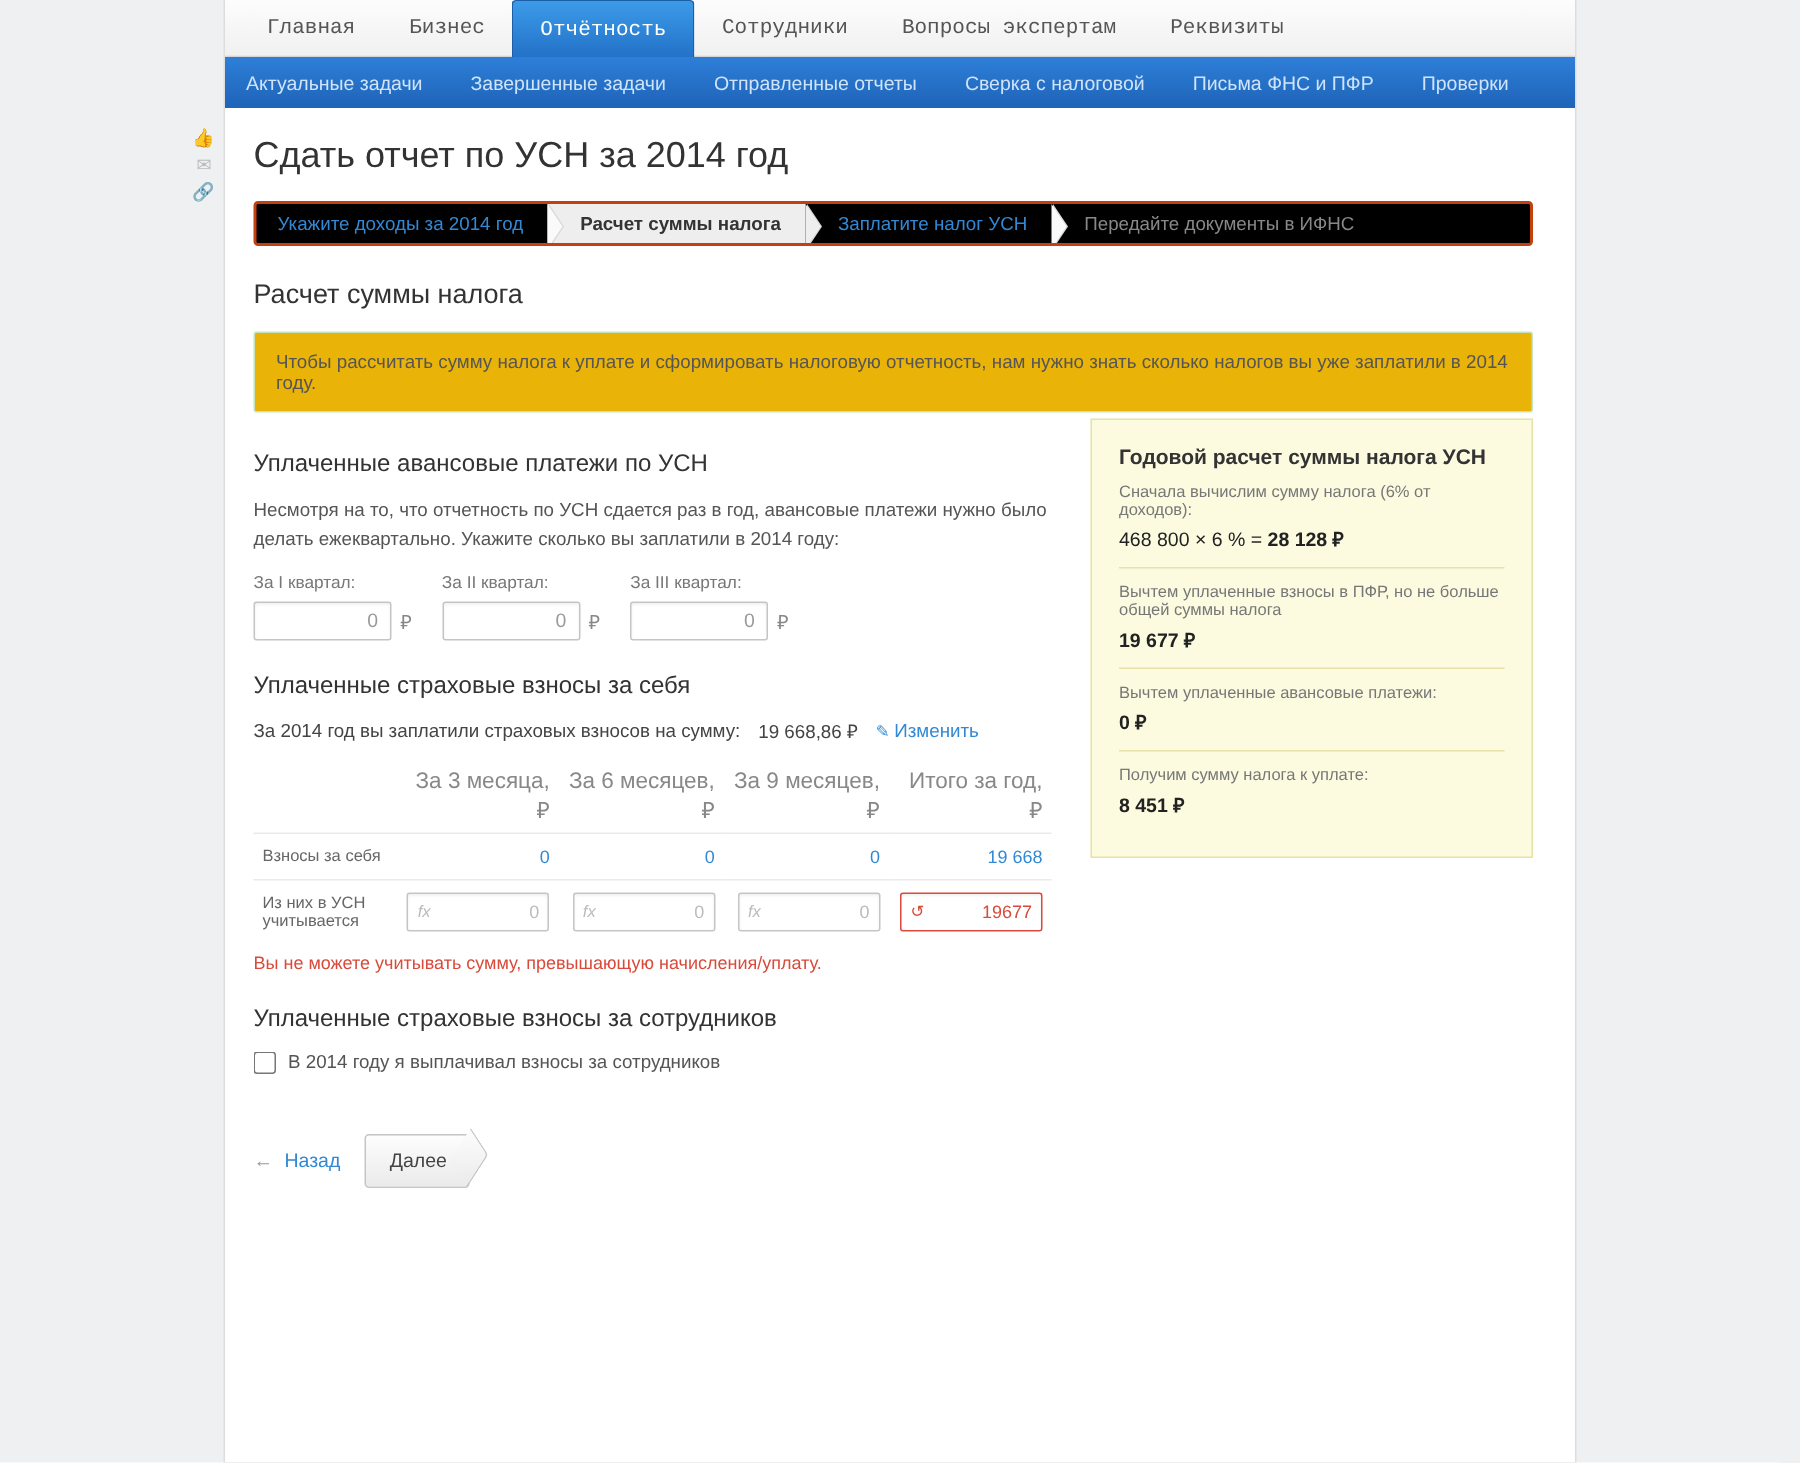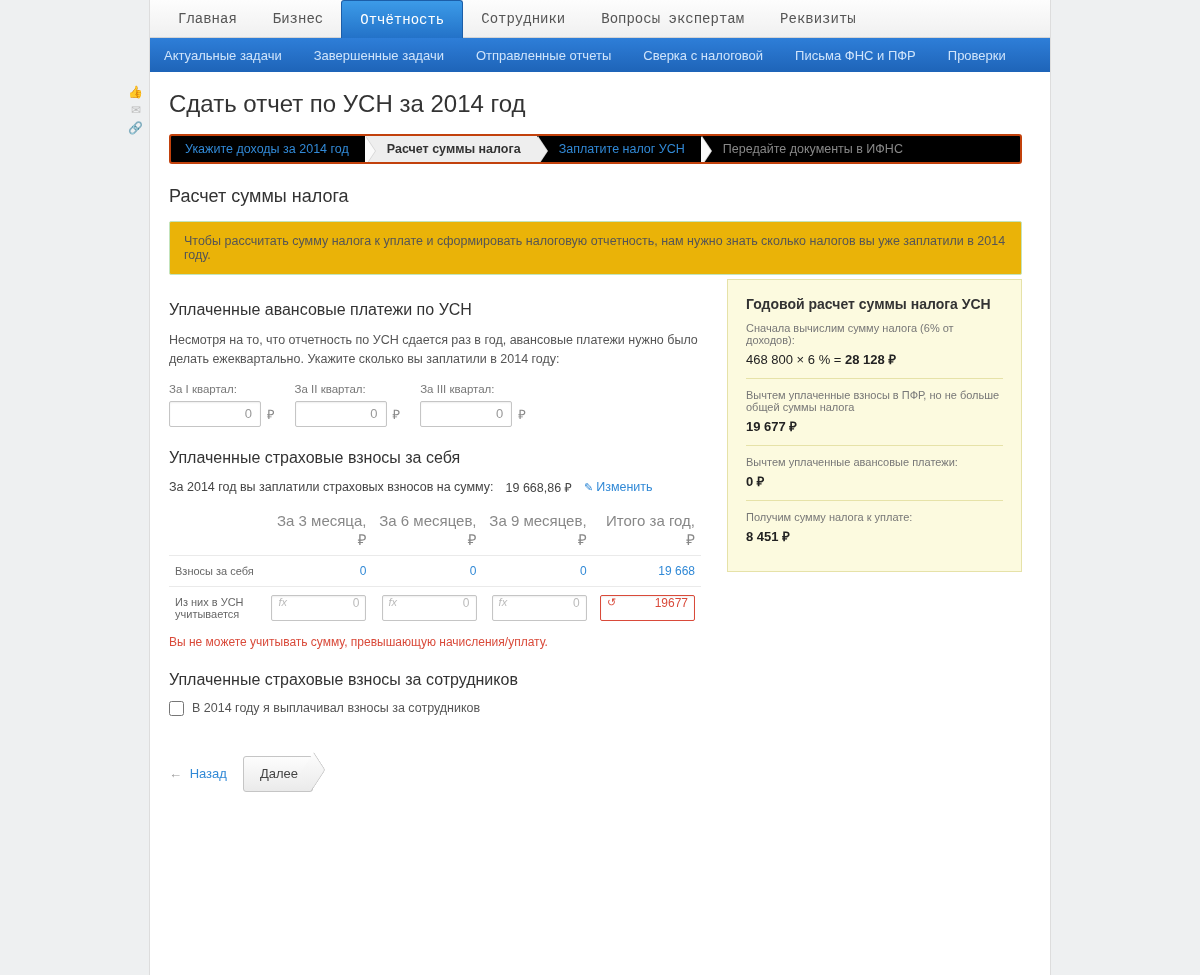--- a/index.html
+++ b/index.html
@@ -45,21 +45,21 @@
 .insur-line { font-size: 12.5px; display: flex; align-items: center; gap: 12px; margin-bottom: 10px; }
 .edit-link { color: #3189d6; cursor: pointer; font-size: 12.5px; }
 .edit-link::before { content: "✎ "; color: #3189d6; font-size: 11px; }
 table.contrib { width: 100%; border-collapse: collapse; font-size: 12px; }
 table.contrib th { text-align: right; font-weight: 400; color: #888; padding: 6px 6px; font-size: 15px; }
 table.contrib th:first-child { text-align: left; }
 table.contrib td { padding: 8px 6px; text-align: right; border-top: 1px solid #eaeaea; }
 table.contrib td:first-child { text-align: left; color: #666; width: 95px; font-size: 11px; }
 .link-num { color: #3189d6; cursor: pointer; }
 .total-num { color: #3189d6; cursor: pointer; }
-.fx-input { width: 95px; height: 26px; border: 1px solid #c5c5c5; border-radius: 2px; display: inline-flex; align-items: flex-start; background: #fff; padding: 0 6px; color: #bbb; font-size: 12px; box-shadow: inset 0 1px 2px rgba(0,0,0,0.07); }
+.fx-input { width: 95px; height: 26px; border: 1px solid #c5c5c5; border-radius: 2px; display: inline-flex; align-items: center; background: #fff; padding: 0 6px; color: #bbb; font-size: 12px; box-shadow: inset 0 1px 2px rgba(0,0,0,0.07); }
 .fx-input .fx { font-style: italic; color: #bbb; font-size: 11px; }
 .fx-input .val { flex: 1; text-align: right; color: #bbb; }
 .fx-input.error { border: 1px solid #d94a3a; }
 .fx-input.error .revert { color: #d94a3a; font-size: 11px; margin-right: 4px; }
 .fx-input.error .val { color: #d94a3a; font-weight: 400; }
 .err-msg { color: #d94a3a; font-size: 12px; margin-top: 6px; }
 .check-row { display: flex; align-items: center; gap: 8px; margin-top: 12px; font-size: 12.5px; color: #555; }
 .check-row input[type=checkbox] { width: 15px; height: 15px; cursor: pointer; }
 .actions { margin-top: 40px; display: flex; align-items: center; gap: 16px; }
 .back-link { color: #3189d6; font-size: 13px; cursor: pointer; }

